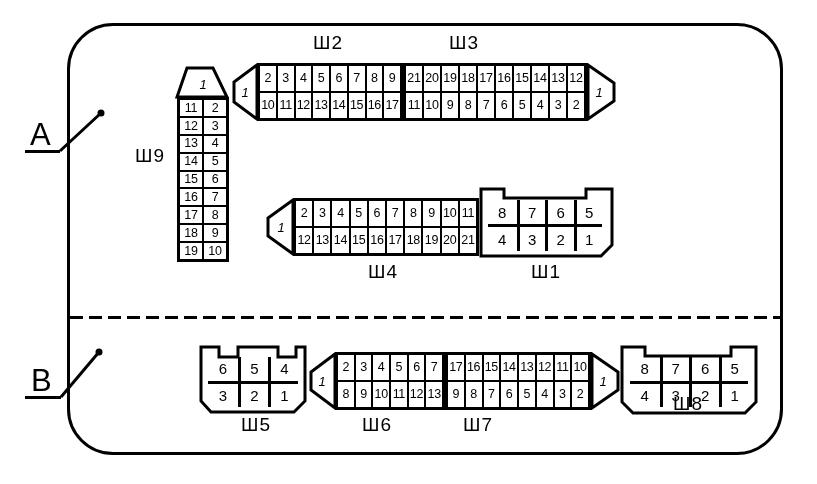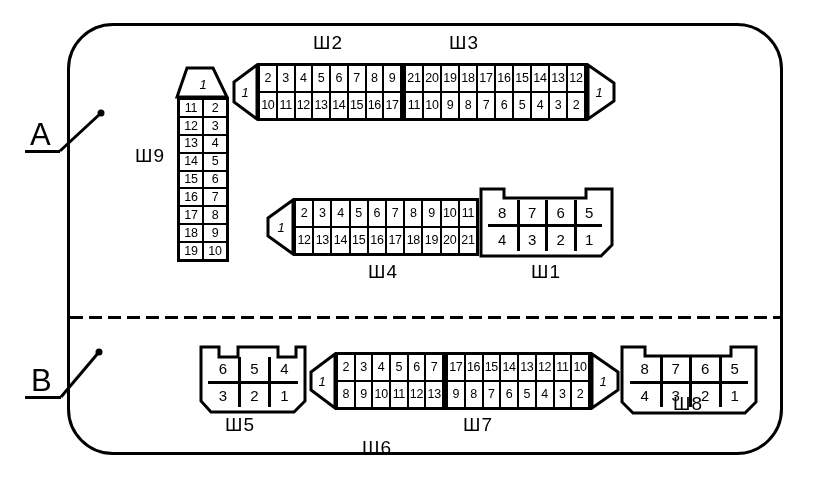--- a/index.html
+++ b/index.html
@@ -215,21 +215,21 @@
         <div class="pin">6</div>
         <div class="pin">5</div>
         <div class="pin">4</div>
       </div>
     <div class="crossrow">
         <div class="pin">3</div>
         <div class="pin">2</div>
         <div class="pin">1</div>
       </div>
   </div>
-  <div class="clabel" style="left:240px; top:415px;">Ш5</div>
+  <div class="clabel" style="left:256px; top:415px;">Ш5</div>
 
   <svg class="shape" style="left:308px; top:352px;" width="29" height="58" viewBox="0 0 29 58">
     <polygon points="27,2 3,20 3,38 27,56" fill="#fff" stroke="#000" stroke-width="3"></polygon>
   </svg>
   <div class="endpin" style="left:322px; top:381px;">1</div>
 
   <div class="cbody" style="left:335px; top:352px; width:256px; height:58px;">
     <div class="part" style="width:104px;">
       <div class="pins">
           <div class="cell">2</div>
@@ -271,21 +271,21 @@
           <div class="cell">2</div>
         </div>
     </div>
   </div>
 
   <svg class="shape" style="left:590px; top:352px;" width="31" height="58" viewBox="0 0 31 58">
     <polygon points="2,2 28,20 28,38 2,56" fill="#fff" stroke="#000" stroke-width="3"></polygon>
   </svg>
   <div class="endpin" style="left:603px; top:381px;">1</div>
 
-  <div class="clabel" style="left:377px; top:438px;">Ш6</div>
+  <div class="clabel" style="left:377px; top:415px;">Ш6</div>
   <div class="clabel" style="left:478px; top:415px;text-align:center;">Ш7</div>
 
   <svg class="shape" style="left:619px; top:343px;" width="140" height="73" viewBox="0 0 140 73">
     <path d="M 3,4 H 26 V 13 H 112 V 4 H 137 V 59 L 126,70 H 14 L 3,59 Z" fill="#fff" stroke="#000" stroke-width="3" stroke-linejoin="miter"></path>
   </svg>
   <div class="cross" style="left:630px; top:357px; width:118px; height:50px;">
     <div class="crossrow rowtop">
         <div class="pin">8</div>
         <div class="pin">7</div>
         <div class="pin">6</div>

